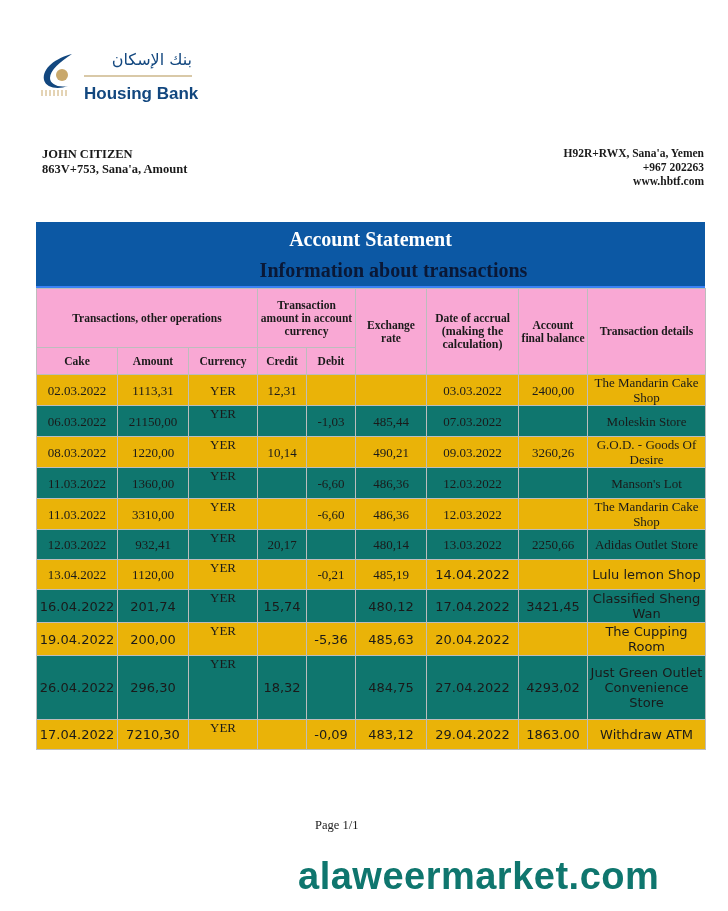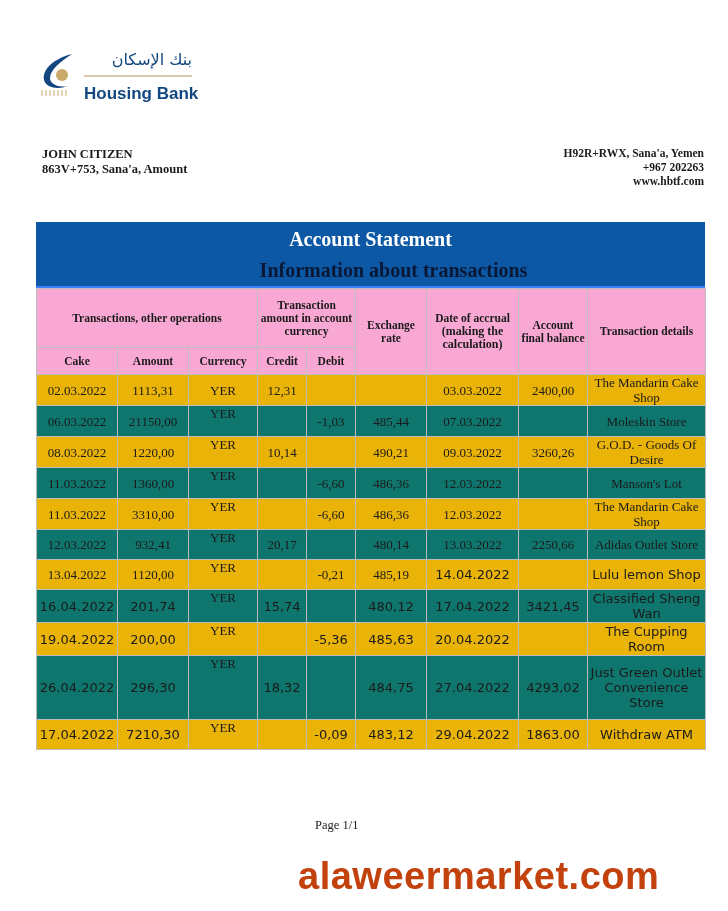--- a/index.html
+++ b/index.html
@@ -27,21 +27,21 @@
     tr.shaded td { background: #eab308; }
     tr.plain td { background: #0f766e; }
     td.cur { vertical-align: top; padding-top: 4px; }
     td.sans { font-family: "DejaVu Sans", sans-serif; font-size: 12.5px; }
     td.details { line-height: 15px; }
     .r1 td { height: 30px; } .r2 td { height: 30px; } .r3 td { height: 30px; } .r4 td { height: 30px; }
     .r5 td { height: 30px; } .r6 td { height: 29px; } .r7 td { height: 29px; } .r8 td { height: 32px; }
     .r9 td { height: 32px; } .r10 td { height: 63px; } .r11 td { height: 29px; }
 
     .page-num { position: absolute; left: 315px; top: 818px; font-size: 12.5px; }
-    .watermark { position: absolute; left: 298px; top: 852px; font-family: "Liberation Sans", sans-serif; font-weight: bold; font-size: 38px; color: #c2410c; letter-spacing: 0.5px; line-height: 48px; white-space: nowrap; }
+    .watermark { position: absolute; left: 298px; top: 852px; font-family: "Liberation Sans", sans-serif; font-weight: bold; font-size: 38px; color: #0f766e; letter-spacing: 0.5px; line-height: 48px; white-space: nowrap; }
   </style>
 </head>
 <body>
 
 <div class="logo">
   <svg class="logo-mark" viewBox="0 0 40 48">
     <path d="M34 4 C18 8 4 18 6 30 C8 38 20 40 30 36 C20 38 12 34 12 28 C12 20 22 12 34 4 Z" fill="#12477f"></path>
     <circle cx="24" cy="25" r="6" fill="#c9a86b"></circle>
     <g stroke="#c9a86b" stroke-width="1">
       <line x1="4" y1="40" x2="4" y2="46"></line>

